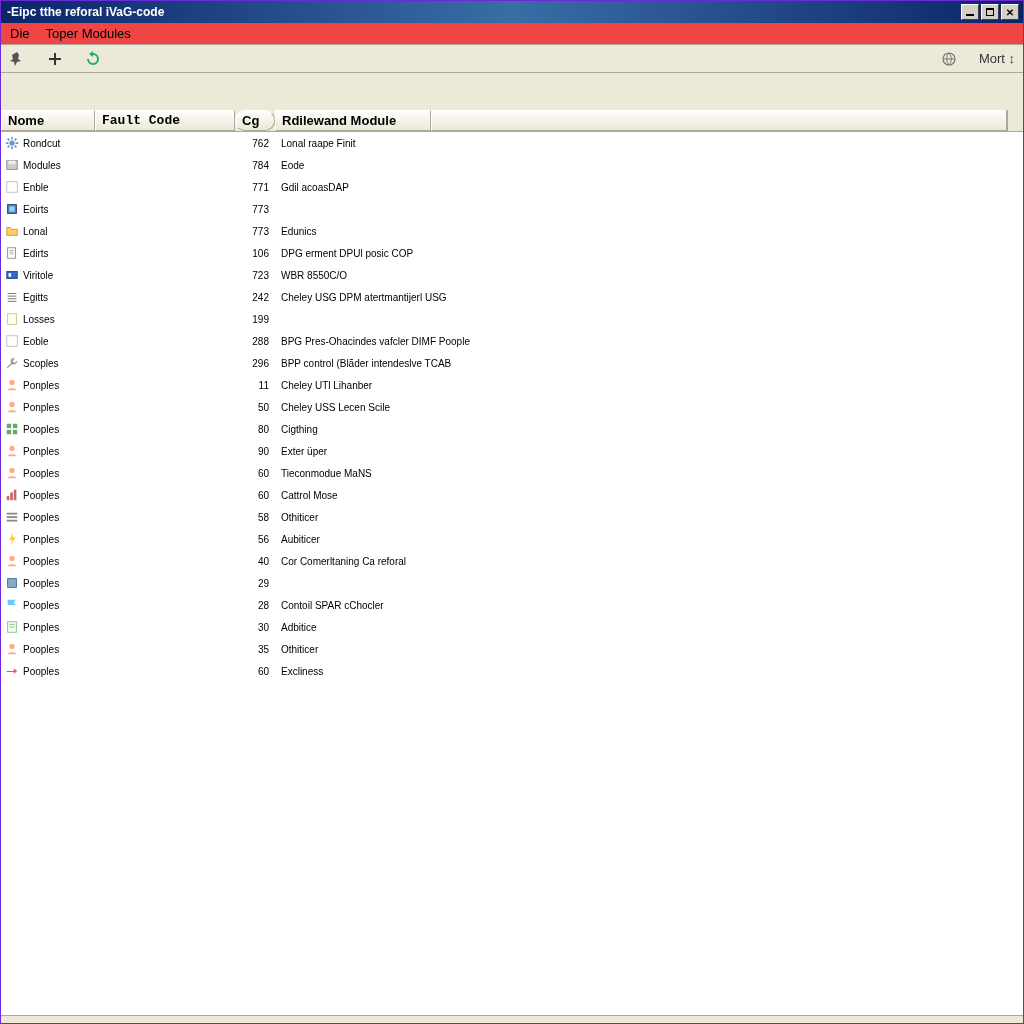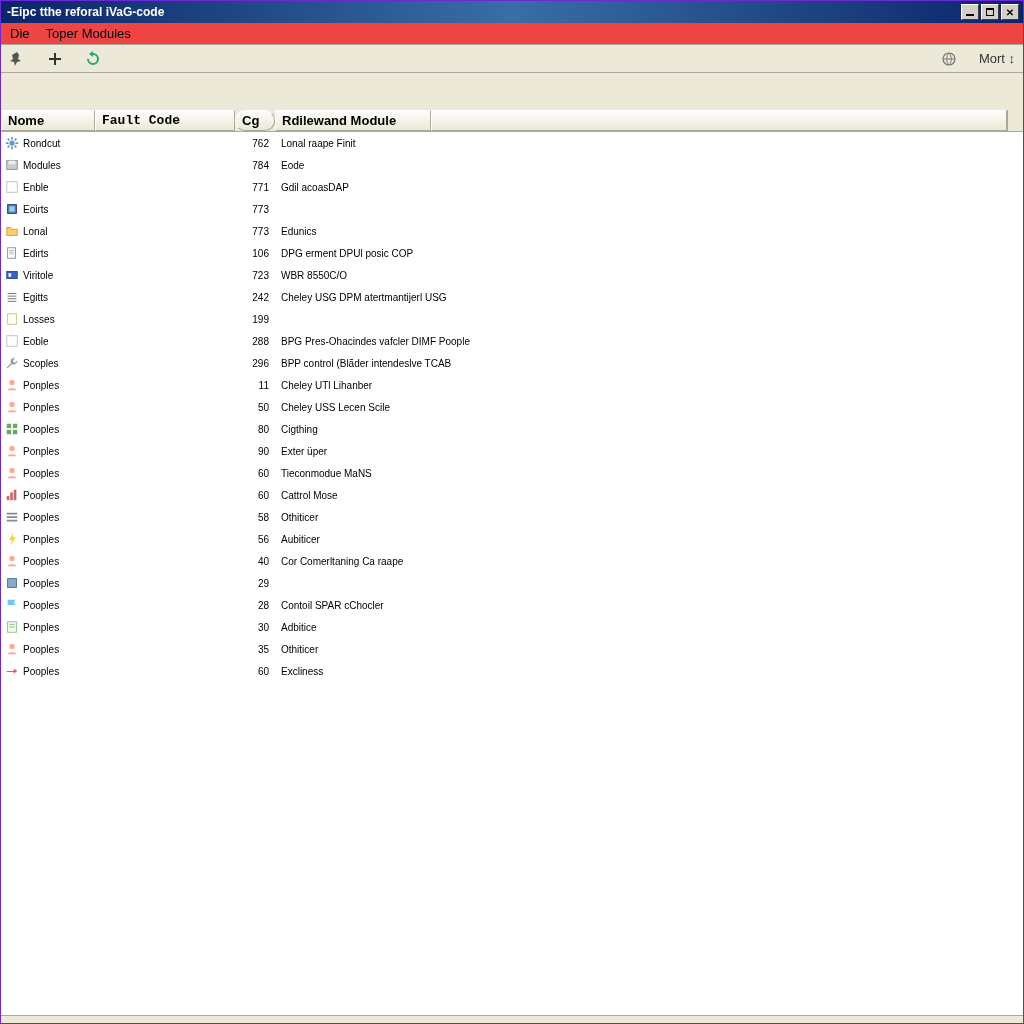--- a/index.html
+++ b/index.html
@@ -342,21 +342,21 @@
       <div class="row">
         <span class="cell-icon">
           <svg viewBox="0 0 16 16">
             <circle cx="8" cy="5" r="3" fill="#fa8"></circle>
             <path fill="#fa8" d="M3 14c0-3 10-3 10 0z"></path>
           </svg>
         </span>
         <span class="cell-name">Pooples</span>
         <span class="cell-fault"></span>
         <span class="cell-cg">40</span>
-        <span class="cell-module">Cor Comerltaning Ca raape</span>
+        <span class="cell-module">Cor Comerltaning Ca reforal</span>
       </div>
       <div class="row">
         <span class="cell-icon">
           <svg viewBox="0 0 16 16">
             <rect x="3" y="3" width="10" height="10" fill="#8ac" stroke="#468"></rect>
           </svg>
         </span>
         <span class="cell-name">Pooples</span>
         <span class="cell-fault"></span>
         <span class="cell-cg">29</span>

